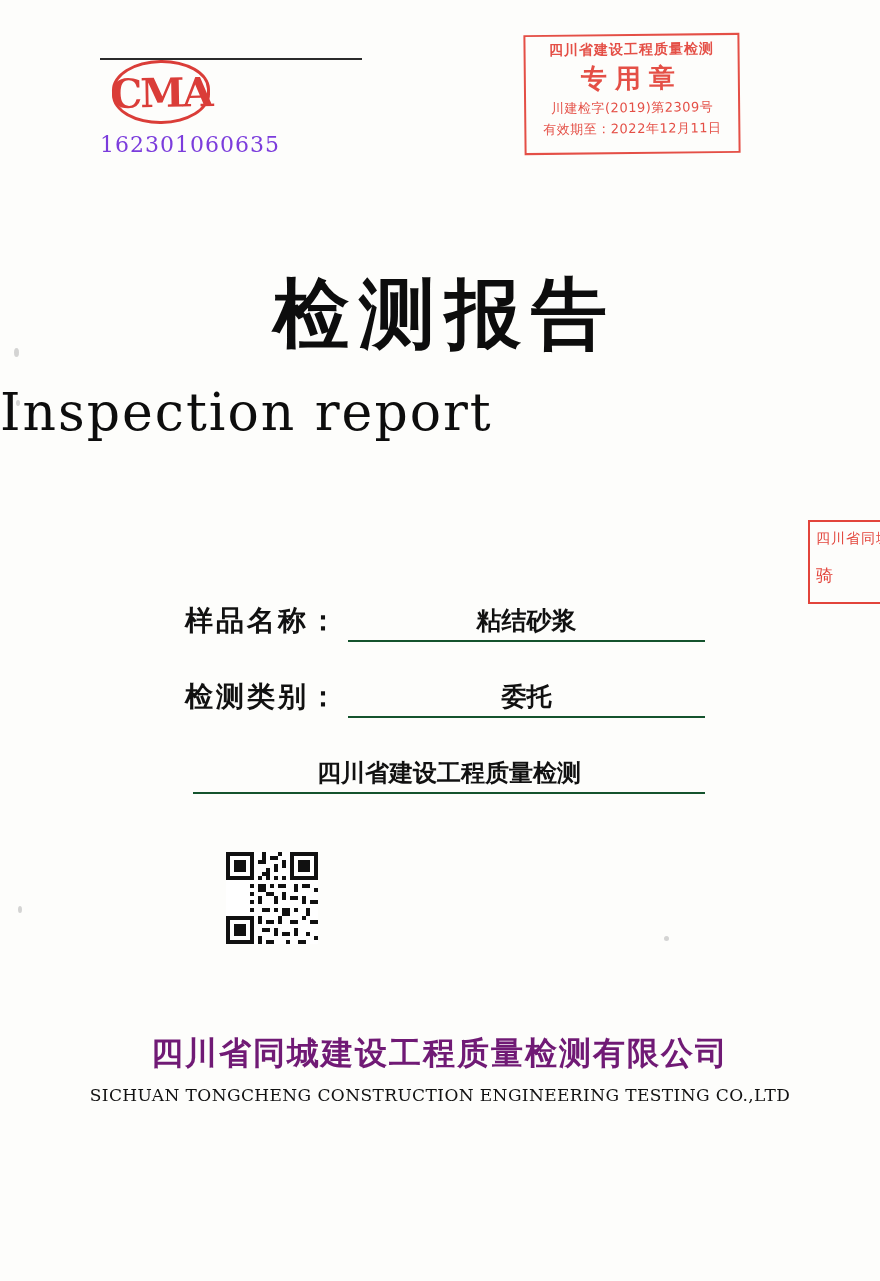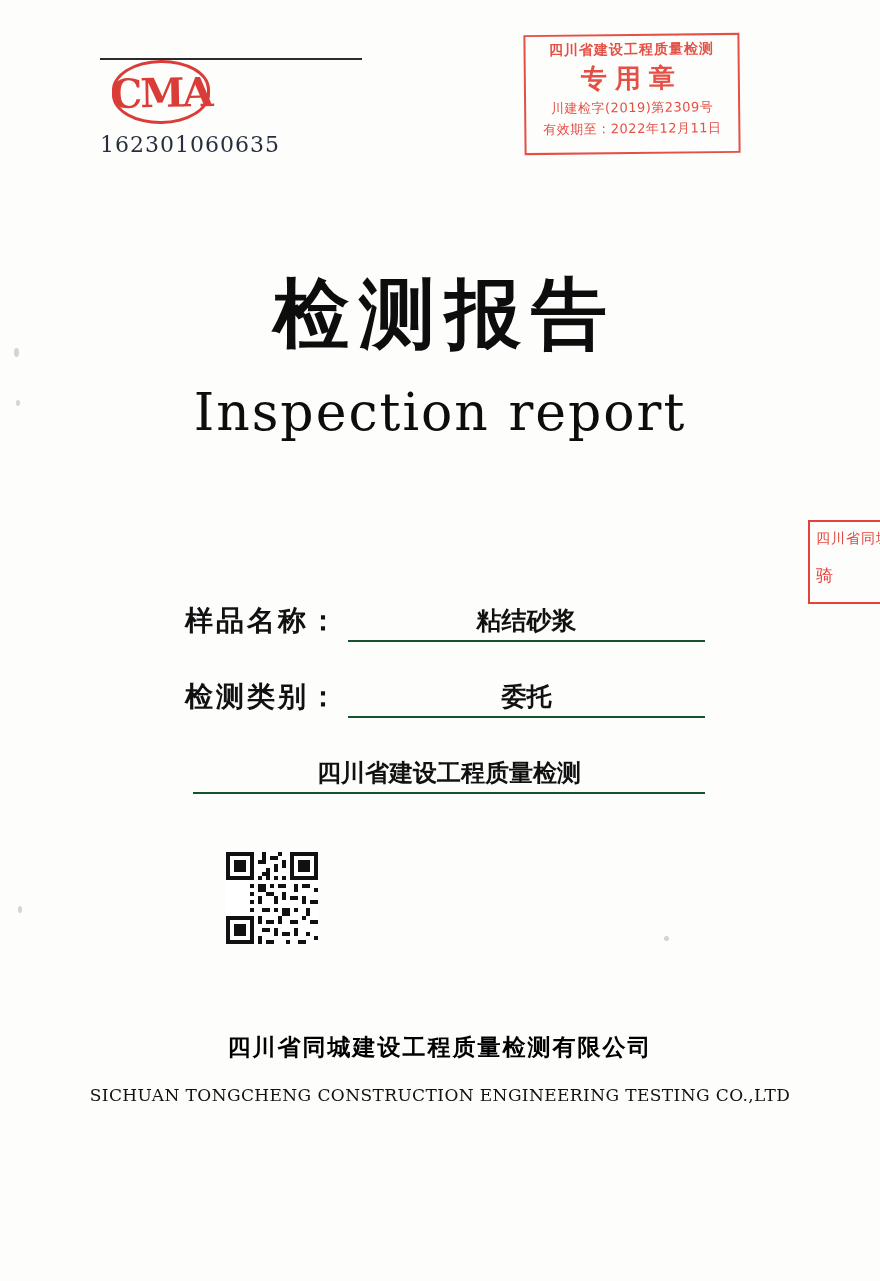--- a/index.html
+++ b/index.html
@@ -77,21 +77,21 @@
     align-items: center;
     justify-content: center;
     opacity: 0.88;
     transform: rotate(-1deg);
   }
 
   .red-serial {
     position: absolute;
     left: 100px;
     top: 132px;
-    color: #0f172a;
+    color: #6d28d9;
     font-family: "DejaVu Serif", serif;
     font-size: 22px;
     letter-spacing: 1px;
     opacity: 0.9;
   }
 
   
   .stamp {
     position: absolute;
     left: 524px;
@@ -155,21 +155,21 @@
     font-weight: bold;
     font-size: 76px;
     letter-spacing: 10px;
     color: #0d0d0d;
     text-indent: 10px;
   }
   .title-en {
     position: absolute;
     left: 0; right: 0;
     top: 382px;
-    text-align: center;
+    text-align: left;
     font-family: "DejaVu Serif", serif;
     font-size: 52px;
     letter-spacing: 2px;
     color: #0d0d0d;
   }
 
   
   .fields {
     position: absolute;
     left: 185px;
@@ -215,23 +215,23 @@
   .qr svg { display: block; }
 
   
   .footer-cn {
     position: absolute;
     left: 0; right: 0;
     top: 1032px;
     text-align: center;
     font-family: "DejaVu Sans", sans-serif;
     font-weight: bold;
-    font-size: 23px;
+    font-size: 32px;
     letter-spacing: 2px;
-    color: #000000;
+    color: #701a75;
   }
   .footer-en {
     position: absolute;
     left: 0; right: 0;
     top: 1085px;
     text-align: center;
     font-family: "DejaVu Serif", serif;
     font-size: 17px;
     letter-spacing: 0.4px;
     color: #111;

